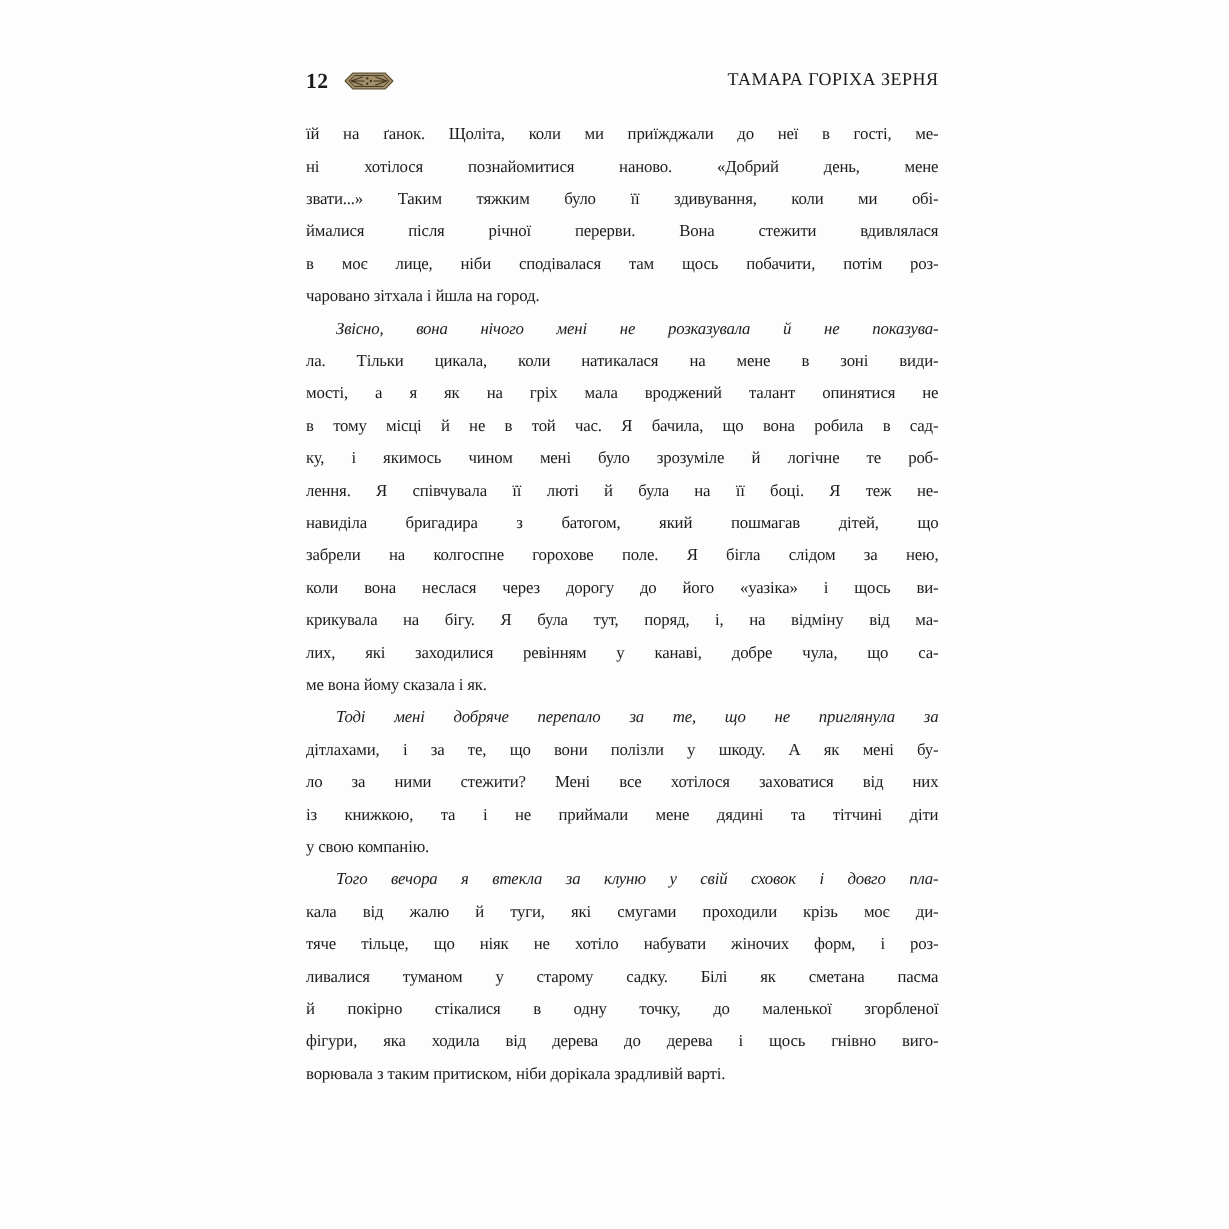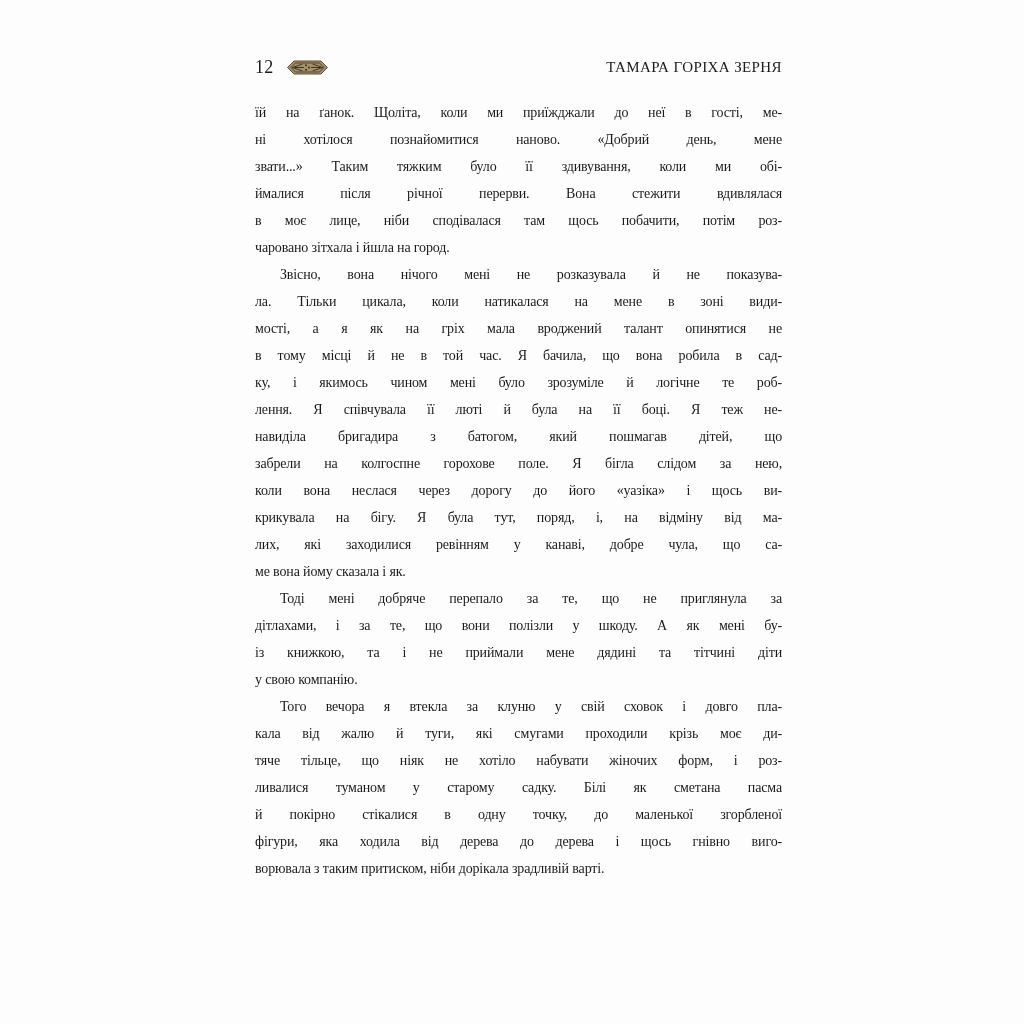--- a/index.html
+++ b/index.html
@@ -22,21 +22,21 @@
     position: absolute;
     left: 255px;
     top: 56px;
     width: 527px;
     height: 22px;
     display: flex;
     align-items: center;
   }
   .page-number {
     font-size: 18px;
-    font-weight: normal;
+    font-weight: bold;
     line-height: 1;
     letter-spacing: 0.3px;
   }
   .ornament {
     margin-left: 13px;
     display: inline-flex;
     align-items: center;
   }
   .running-title {
     margin-left: auto;
@@ -62,20 +62,21 @@
     letter-spacing: -0.15px;
     text-align: justify;
     text-align-last: justify;
     white-space: nowrap;
   }
   .line.para-last {
     text-align-last: left;
   }
   .line.indent {
     text-indent: 25px;
+    font-style: italic;
   }
 </style>
 </head>
 <body>
 
 <div class="page">
 
   <header class="page-header">
     <span class="page-number">12</span>
 
@@ -113,20 +114,21 @@
         <span class="line">навиділа бригадира з батогом, який пошмагав дітей, що</span>
         <span class="line">забрели на колгоспне горохове поле. Я бігла слідом за нею,</span>
         <span class="line">коли вона неслася через дорогу до його «уазіка» і щось ви-</span>
         <span class="line">крикувала на бігу. Я була тут, поряд, і, на відміну від ма-</span>
         <span class="line">лих, які заходилися ревінням у канаві, добре чула, що са-</span>
         <span class="line para-last">ме вона йому сказала і як.</span>
       </p>
       <p class="para">
         <span class="line indent">Тоді мені добряче перепало за те, що не приглянула за</span>
         <span class="line">дітлахами, і за те, що вони полізли у шкоду. А як мені бу-</span>
+        <span class="line">ло за ними стежити? Мені все хотілося заховатися від них</span>
         <span class="line">із книжкою, та і не приймали мене дядині та тітчині діти</span>
         <span class="line para-last">у свою компанію.</span>
       </p>
       <p class="para">
         <span class="line indent">Того вечора я втекла за клуню у свій сховок і довго пла-</span>
         <span class="line">кала від жалю й туги, які смугами проходили крізь моє ди-</span>
         <span class="line">тяче тільце, що ніяк не хотіло набувати жіночих форм, і роз-</span>
         <span class="line">ливалися туманом у старому садку. Білі як сметана пасма</span>
         <span class="line">й покірно стікалися в одну точку, до маленької згорбленої</span>
         <span class="line">фігури, яка ходила від дерева до дерева і щось гнівно виго-</span>

